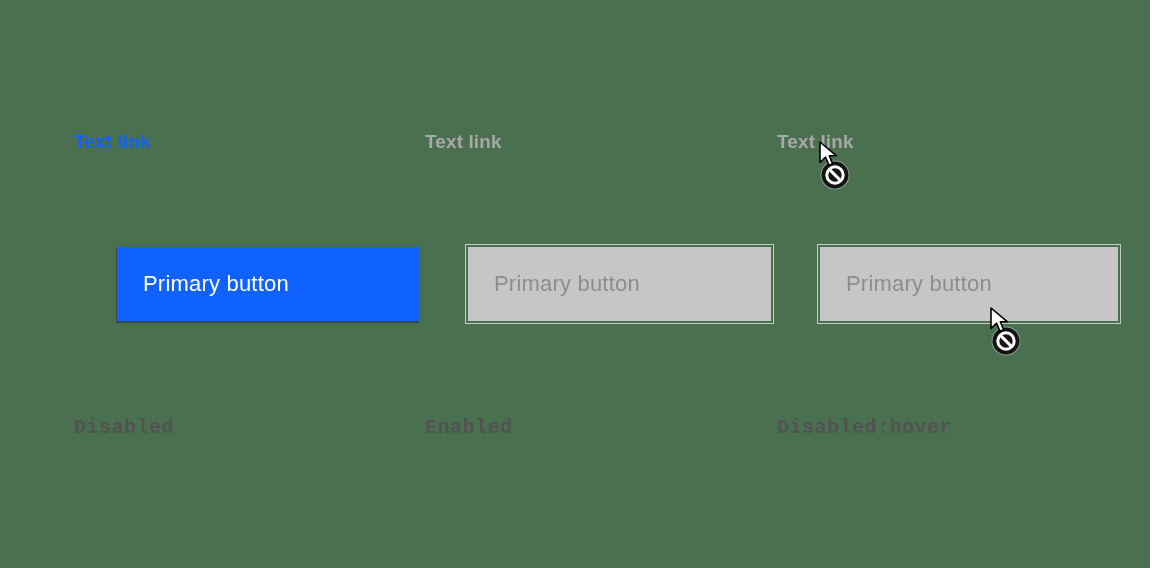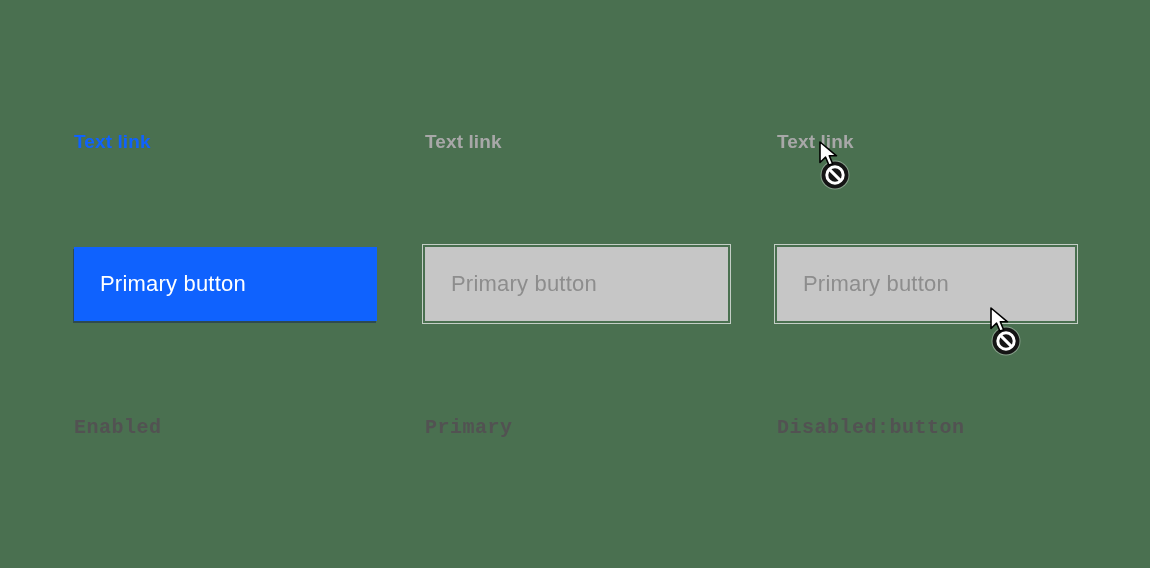--- a/index.html
+++ b/index.html
@@ -23,21 +23,21 @@
   }
   .link-enabled{color:var(--accent-blue,#0f62fe);}
   .link-disabled{color:var(--disabled-link-text,#a8a8a8);cursor:default;}
 
   .btn{
     position:absolute;top:247px;height:74px;
     display:flex;align-items:center;
     box-sizing:border-box;padding:0 0 0 26px;
     border:none;text-align:left;
     font-family:"Liberation Sans",sans-serif;
-    font-size:22px;font-weight:400;letter-spacing:0.2px;
+    font-size:22px;font-weight:400;letter-spacing:0.2px;margin-left:43px;
   }
   .bw1{width:303px;}
   .bw2{width:303px;}
   .bw3{width:298px;}
   .btn-primary{
     background:var(--accent-blue,#0f62fe);
     color:var(--button-text-on-blue,#ffffff);
     box-shadow:-1px 2px 0 rgba(13,30,80,0.45);
     cursor:pointer;
   }
@@ -61,29 +61,29 @@
   .cursor-a{left:817px;top:140px;}
   .cursor-b{left:988px;top:306px;}
 </style>
 </head>
 <body>
 
 <div class="canvas">
 
   <a class="text-link link-enabled c1">Text link</a>
   <button class="btn btn-primary c1 bw1">Primary button</button>
-  <div class="state-label c1">Enabled</div>
+  <div class="state-label c1">Disabled</div>
 
   <a class="text-link link-disabled c2">Text link</a>
   <button class="btn btn-disabled c2 bw2">Primary button</button>
-  <div class="state-label c2">Primary</div>
+  <div class="state-label c2">Enabled</div>
 
   <a class="text-link link-disabled c3">Text link</a>
   <button class="btn btn-disabled c3 bw3">Primary button</button>
-  <div class="state-label c3">Disabled:button</div>
+  <div class="state-label c3">Disabled:hover</div>
 
   <svg class="cursor-icon cursor-a" viewBox="0 0 34 52" aria-hidden="true">
     <circle cx="18" cy="35" r="14.5" fill="rgba(255,255,255,0.35)"></circle>
     <circle cx="18" cy="35" r="13.5" fill="#151515"></circle>
     <circle cx="18" cy="35" r="8.2" fill="none" stroke="#ffffff" stroke-width="3"></circle>
     <line x1="12.4" y1="29.4" x2="23.6" y2="40.6" stroke="#ffffff" stroke-width="3"></line>
     <path d="M3 2 L3 22.5 L8.6 17.2 L12 25.3 L15.6 23.7 L12.3 15.8 L19.5 15.8 Z" fill="#ffffff" stroke="#000000" stroke-width="1.6" stroke-linejoin="round"></path>
   </svg>
 
   <svg class="cursor-icon cursor-b" viewBox="0 0 34 52" aria-hidden="true">

